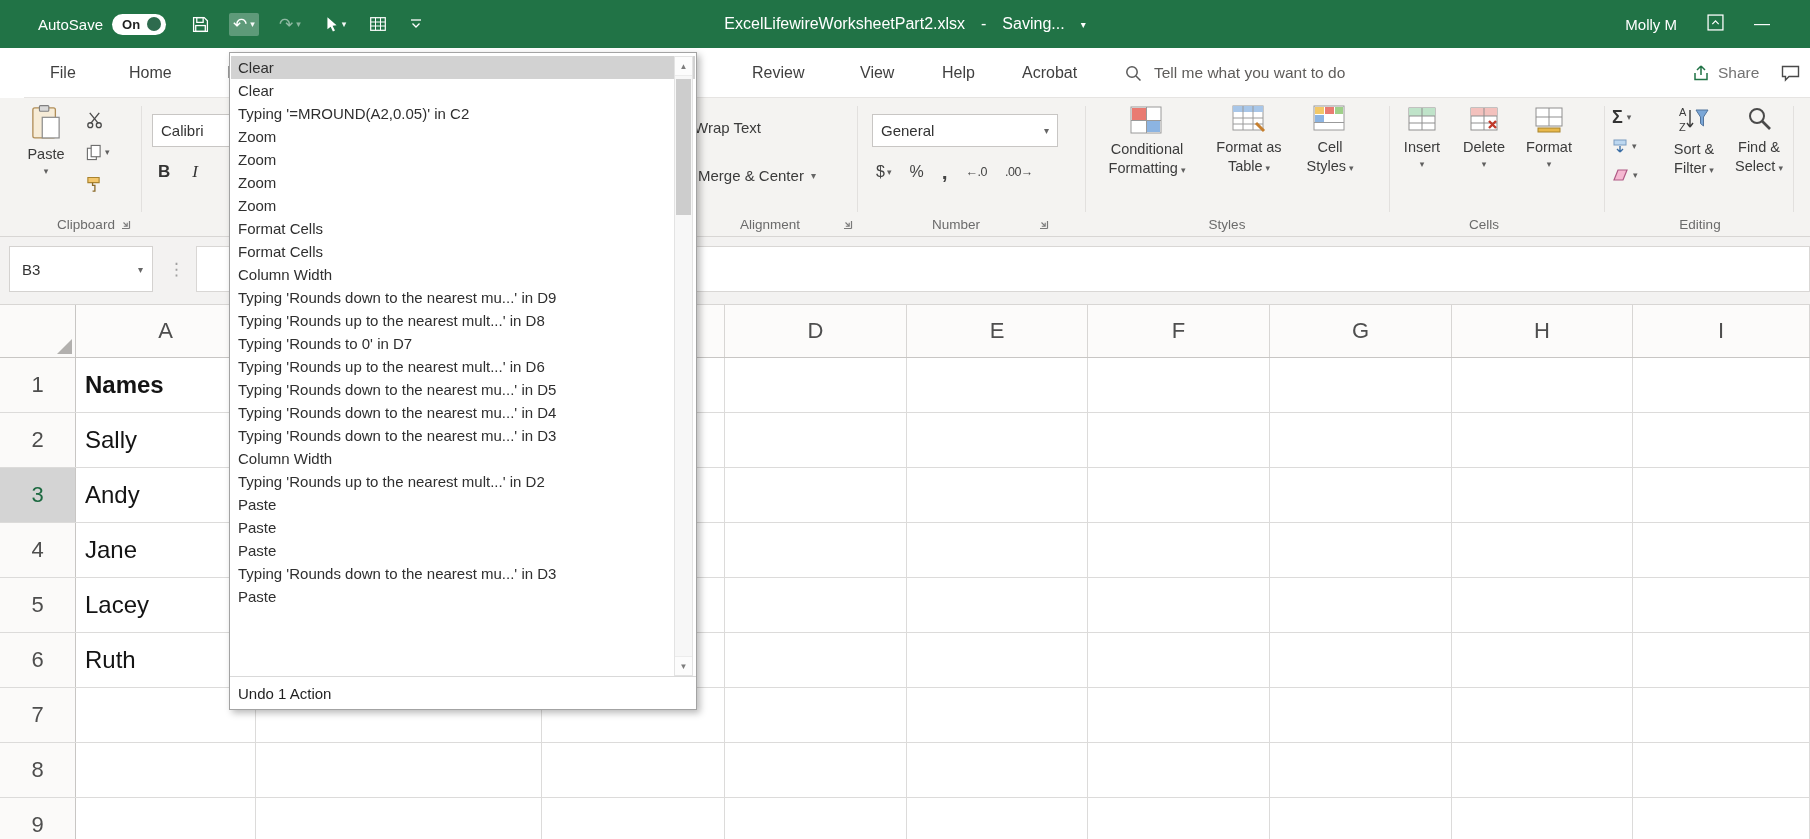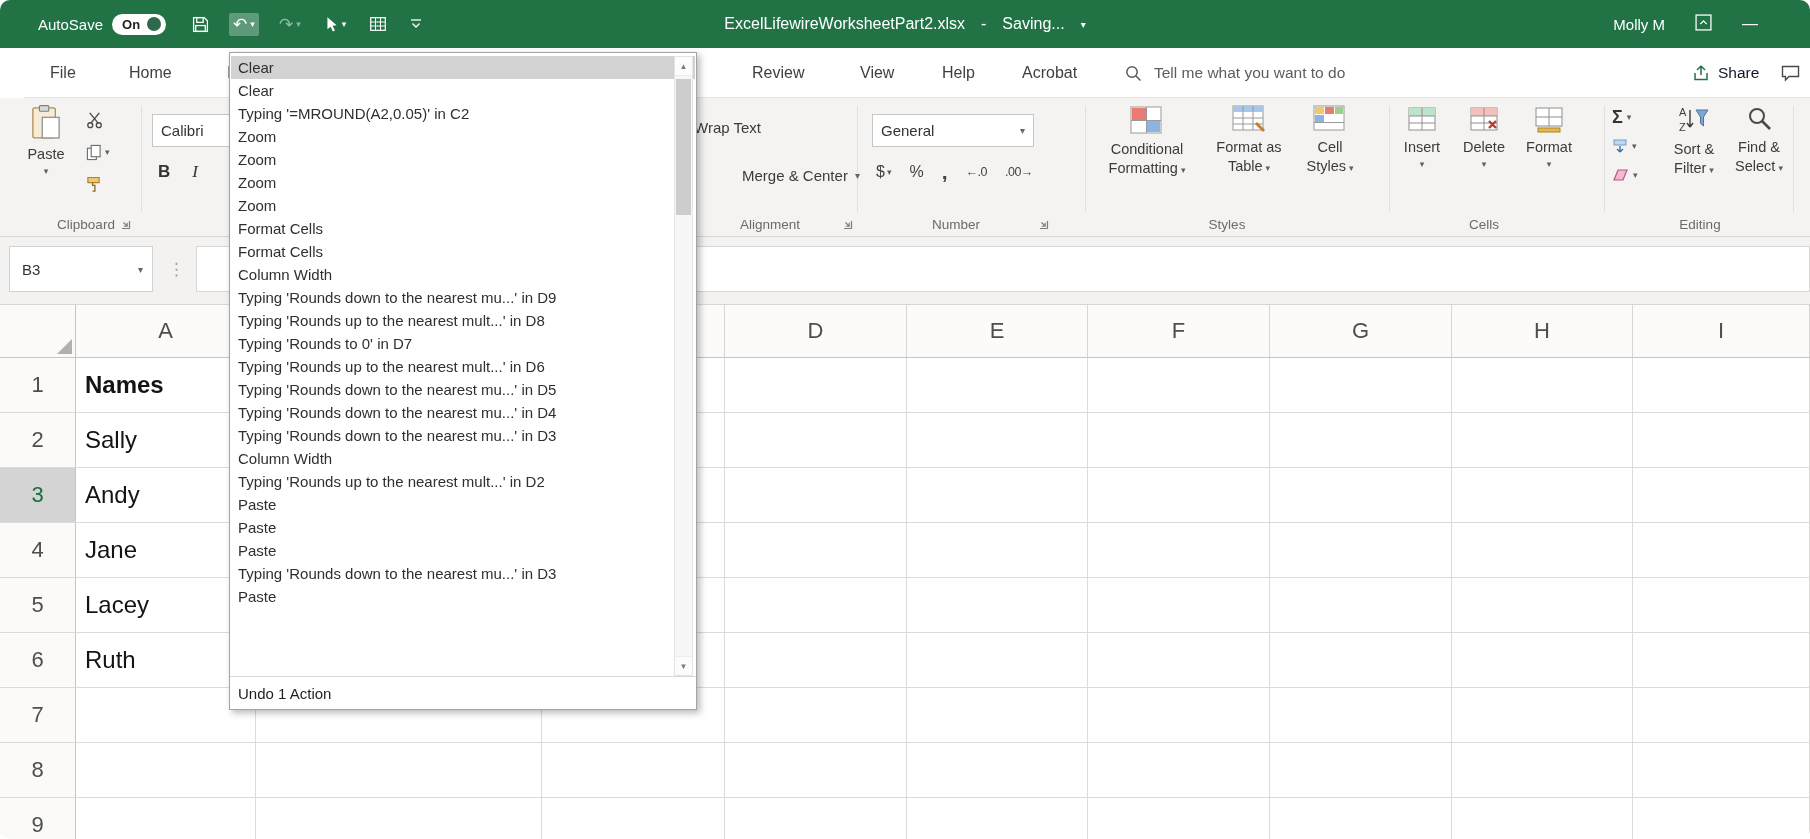--- a/index.html
+++ b/index.html
@@ -1,75 +1,75 @@
 <!DOCTYPE html>
 <html><head>
 <meta charset="utf-8">
 <style>
 *{margin:0;padding:0;box-sizing:border-box;}
 html,body{width:1810px;height:839px;overflow:hidden;}
 body{font-family:"Liberation Sans",sans-serif;background:#fff;}
-#app{position:relative;width:1810px;height:839px;overflow:hidden;background:#fff;border-radius:10px;}
+#app{position:relative;width:1810px;height:839px;overflow:hidden;background:#fff;}
 
 
 #titlebar{position:absolute;left:0;top:0;width:100%;height:48px;background:#217346;color:#fff;display:flex;align-items:center;}
 .autosave{display:flex;align-items:center;gap:9px;margin-left:38px;font-size:15px;}
 .pill{display:flex;align-items:center;gap:7px;background:#fff;color:#1e1e1e;border-radius:11px;padding:3px 5px 3px 10px;font-size:13px;font-weight:bold;}
 .knob{width:14px;height:14px;border-radius:50%;background:#2e6b4e;}
 .qat{display:flex;align-items:center;gap:16px;margin-left:22px;}
 .qbtn{display:flex;align-items:center;gap:3px;padding:3px 4px;border-radius:2px;cursor:default;}
 .qbtn.pressed{background:rgba(255,255,255,.28);}
 .qbtn.dim{opacity:.5;}
 .qglyph{font-size:17px;line-height:1;}
 .qcaret{font-size:9px;line-height:1;opacity:.95;}
 .tb-title{position:absolute;left:0;right:0;top:0;height:48px;display:flex;align-items:center;justify-content:center;gap:16px;font-size:16px;pointer-events:none;}
 .tcaret{font-size:10px;}
-.tb-right{position:absolute;right:0;top:0;height:48px;display:flex;align-items:center;gap:30px;padding-right:52px;}
+.tb-right{position:absolute;right:0;top:0;height:48px;display:flex;align-items:center;gap:30px;padding-right:40px;}
 .tb-user{font-size:15px;}
 .tb-min{font-size:16px;}
 
 
 #tabsrow{position:absolute;top:48px;left:0;width:100%;height:50px;background:#ffffff;border-bottom:1px solid #e6e4e2;margin-left:24px;}
 .tabs span.tab{position:absolute;top:0;height:50px;line-height:50px;font-size:16px;color:#3f3f3f;white-space:nowrap;}
 .tabs span.tab:nth-of-type(1){left:26px;}
 .tabs span.tab:nth-of-type(2){left:105px;}
 .tabs span.tab:nth-of-type(3){left:203px;}
 .tabs span.tab:nth-of-type(4){left:728px;}
 .tabs span.tab:nth-of-type(5){left:836px;}
 .tabs span.tab:nth-of-type(6){left:918px;}
 .tabs span.tab:nth-of-type(7){left:998px;}
 .tab.sel{color:#217346;}
 .tellme{position:absolute;left:1100px;top:0;height:50px;display:flex;align-items:center;gap:12px;font-size:15.5px;color:#5f5d5b;}
-.share{position:absolute;left:1668px;top:0;height:50px;display:flex;align-items:center;gap:8px;font-size:15.5px;color:#0f172a;}
+.share{position:absolute;left:1668px;top:0;height:50px;display:flex;align-items:center;gap:8px;font-size:15.5px;color:#737373;}
 .comment{position:absolute;left:1757px;top:0;height:50px;display:flex;align-items:center;}
 
 
 #ribbon{position:absolute;top:98px;left:0;width:100%;height:139px;background:#f4f3f1;border-bottom:1px solid #d8d6d4;}
 .gsep{position:absolute;top:8px;height:106px;width:1px;background:#e2e0de;}
 #sep1{left:141px;}#sep2{left:857px;}#sep3{left:1085px;}#sep4{left:1389px;}#sep5{left:1604px;}#sep6{left:1793px;}
 .glabel{position:absolute;top:119px;transform:translateX(-50%);font-size:13.5px;color:#6b6b6b;white-space:nowrap;}
 #gl-clip{left:62px;margin-left:24px;}#gl-align{left:770px;}#gl-num{left:956px;}#gl-styles{left:1227px;}#gl-cells{left:1484px;}#gl-edit{left:1700px;}
 .launcher{position:absolute;top:118px;}
 #lc-clip{left:120px;}#lc-align{left:842px;}#lc-num{left:1038px;}
 .bigbtn{position:absolute;display:flex;flex-direction:column;align-items:center;color:#3b3b3b;font-size:14.5px;text-align:center;line-height:1.3;}
 .bcaret{font-size:9px;color:#5f5f5f;margin-top:2px;}
 #pasteBtn{left:17px;top:6px;width:58px;}
 #pasteBtn svg{margin-bottom:5px;}
 .clipcol{position:absolute;left:86px;top:12px;display:flex;flex-direction:column;gap:12px;}
 .sbtn{display:flex;align-items:center;gap:3px;height:20px;}
 .scaret{font-size:9px;color:#5f5f5f;}
 .combo{position:absolute;height:33px;background:#fff;border:1px solid #c8c6c4;display:flex;align-items:center;justify-content:space-between;padding:0 8px;font-size:15px;color:#333;}
 #fontCombo{left:152px;top:16px;width:172px;}
-#numCombo{left:872px;top:16px;width:162px;}
+#numCombo{left:872px;top:16px;width:186px;}
 .ccaret{font-size:10px;color:#666;}
 #biRow{position:absolute;left:158px;top:64px;display:flex;gap:22px;align-items:center;font-size:17px;color:#333;}
 .fmtB{font-weight:bold;}
 .fmtI{font-style:italic;font-family:"Liberation Serif",serif;}
 #wrapText{position:absolute;left:694px;top:21px;font-size:15px;color:#3b3b3b;}
-#mergeCenter{position:absolute;left:698px;top:69px;display:flex;align-items:center;gap:7px;font-size:15px;color:#3b3b3b;margin-left:44px;}
+#mergeCenter{position:absolute;left:698px;top:69px;display:flex;align-items:center;gap:7px;font-size:15px;color:#3b3b3b;}
 #numRow{position:absolute;left:876px;top:62px;display:flex;align-items:center;gap:18px;color:#444;}
 .nbtn{display:flex;align-items:center;gap:2px;font-size:16px;}
 .nbtn.comma{font-size:21px;font-weight:bold;}
 .nbtn.small{font-size:12.5px;letter-spacing:-.5px;}
 .ncaret{font-size:9px;color:#5f5f5f;}
 .stylebtn{top:6px;}
 #cfBtn{left:1095px;width:104px;}
 #fatBtn{left:1201px;width:96px;}
 #csBtn{left:1298px;width:64px;}
 .stylebtn svg,.cellbtn svg{margin-bottom:4px;}

